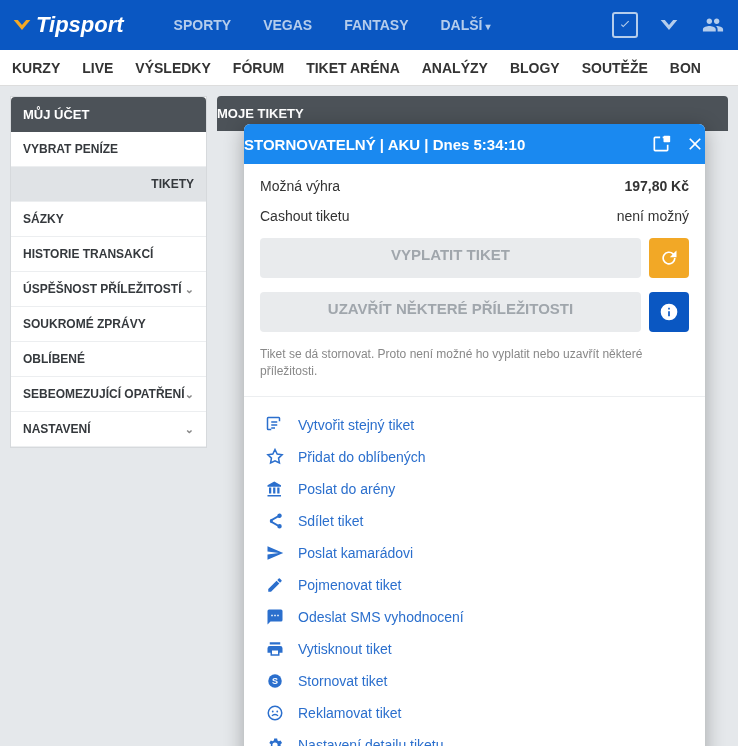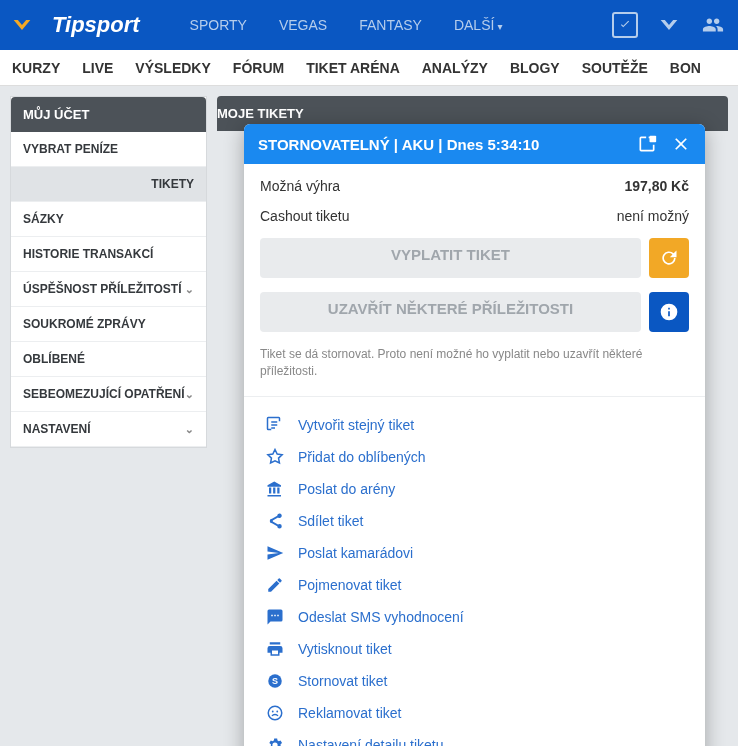--- a/index.html
+++ b/index.html
@@ -1,44 +1,44 @@
 <!DOCTYPE html>
 <html><head>
   <meta charset="utf-8">
   <style>
     * { margin: 0; padding: 0; box-sizing: border-box; font-family: Arial, Helvetica, sans-serif; }
     body { width: 738px; height: 746px; background: #e5e8eb; overflow: hidden; position: relative; }
 
     .header { background: #0a57c2; height: 50px; display: flex; align-items: center; padding: 0 12px; }
-    .logo { display: flex; align-items: center; gap: 20px; }
+    .logo { display: flex; align-items: center; gap: 4px; }
     .logo-chev { color: #f2a826; font-size: 24px; font-weight: bold; }
     .logo-text { color: #fff; font-size: 22px; font-weight: bold; font-style: italic; }
     .top-nav { display: flex; gap: 32px; margin-left: 50px; }
-    .top-nav a { color: #b5cdec; font-size: 14px; font-weight: normal; text-decoration: none; }
+    .top-nav a { color: #b5cdec; font-size: 14px; font-weight: bold; text-decoration: none; }
     .top-chev { color: #b5cdec; font-size: 10px; margin-left: 3px; }
     .top-icons { margin-left: auto; display: flex; gap: 18px; }
     .top-icon-box { width: 26px; height: 26px; display: flex; align-items: center; justify-content: center; color: #b5cdec; }
     .top-icon-box.boxed { border: 2px solid #b5cdec; border-radius: 3px; }
 
     .subnav { background: #fff; height: 36px; display: flex; align-items: center; padding: 0 12px; gap: 22px; border-bottom: 1px solid #ddd; overflow: hidden; white-space: nowrap; }
     .subnav a { color: #333; font-size: 14px; font-weight: bold; text-decoration: none; }
 
     .main { display: flex; gap: 10px; padding: 10px; }
     .sidebar { width: 197px; background: #fff; border: 1px solid #d6d9dc; border-radius: 0; }
     .sidebar-hdr { background: #4c5258; color: #fff; font-size: 13px; font-weight: bold; padding: 10px 12px; border-radius: 4px 4px 0 0; }
     .sidebar-item { display: flex; justify-content: space-between; align-items: center; padding: 10px 12px; font-size: 12px; font-weight: bold; color: #35393d; border-bottom: 1px solid #eceef0; cursor: pointer; }
     .sidebar-item.active { background: #e0e3e6; justify-content: flex-end; }
     .sidebar-chev { color: #888; font-size: 11px; }
 
     .content { flex: 1; }
     .content-hdr { background: #4c5258; color: #fff; font-size: 13px; font-weight: bold; padding: 10px 0; border-radius: 4px 4px 0 0; }
 
     .overlay { position: absolute; inset: 0; background: rgba(255,255,255,0.0); }
     .modal { position: absolute; left: 244px; top: 124px; width: 461px; background: #fff; border-radius: 6px; box-shadow: 0 4px 20px rgba(0,0,0,0.3); }
-    .modal-hdr { background: #1a89f0; color: #fff; padding: 10px 14px; display: flex; align-items: center; border-radius: 6px 6px 0 0; }
+    .modal-hdr { background: #1a89f0; color: #fff; padding: 10px 0; display: flex; align-items: center; border-radius: 6px 6px 0 0; }
     .modal-title { font-size: 15px; font-weight: bold; }
     .modal-hdr-icons { margin-left: auto; display: flex; gap: 14px; }
     .modal-hdr-icon { color: #fff; width: 20px; height: 20px; cursor: pointer; }
 
     .modal-body { padding: 14px 16px; }
     .row { display: flex; justify-content: space-between; align-items: center; margin-bottom: 14px; font-size: 14px; color: #333; }
     .row .val { font-weight: bold; }
 
     .btn-row { display: flex; gap: 8px; margin-bottom: 14px; }
     .btn-disabled { flex: 1; background: #e9ebed; color: #a0a6ac; font-size: 15px; font-weight: bold; padding: 8px; text-align: center; border-radius: 4px; }

